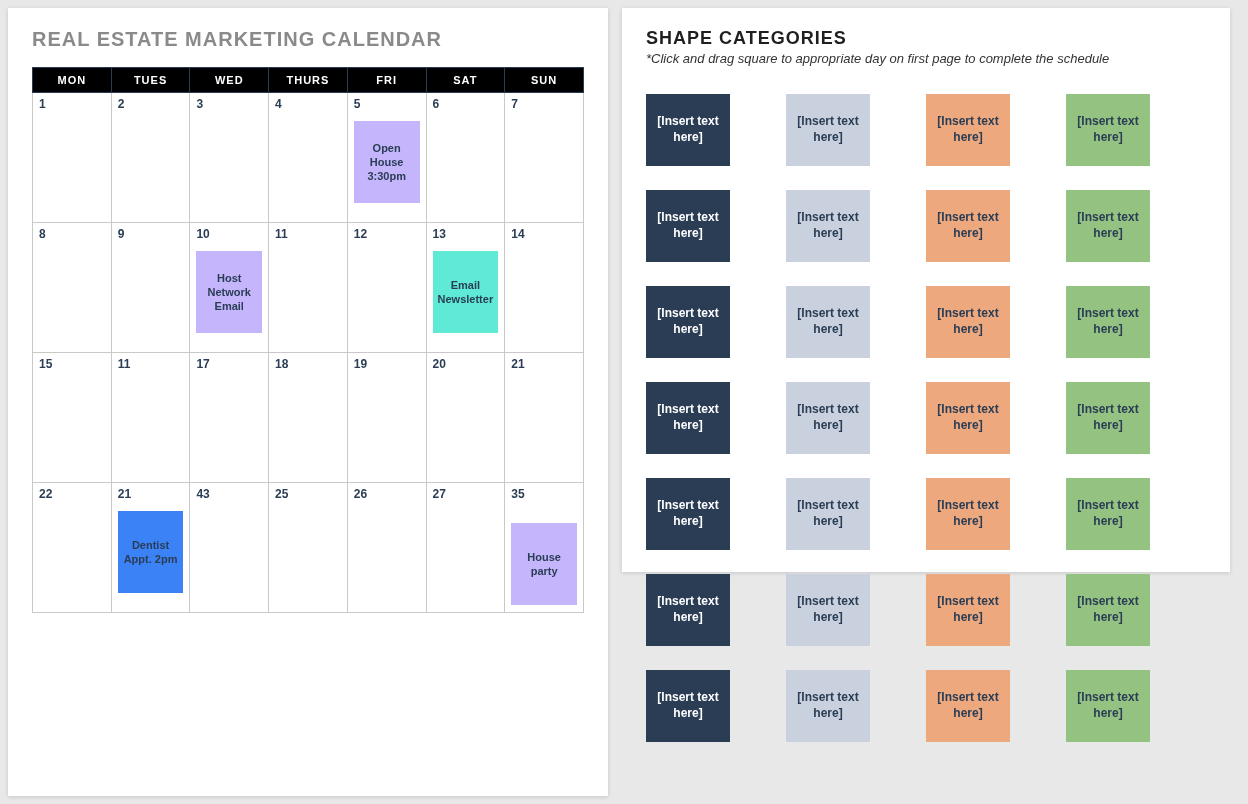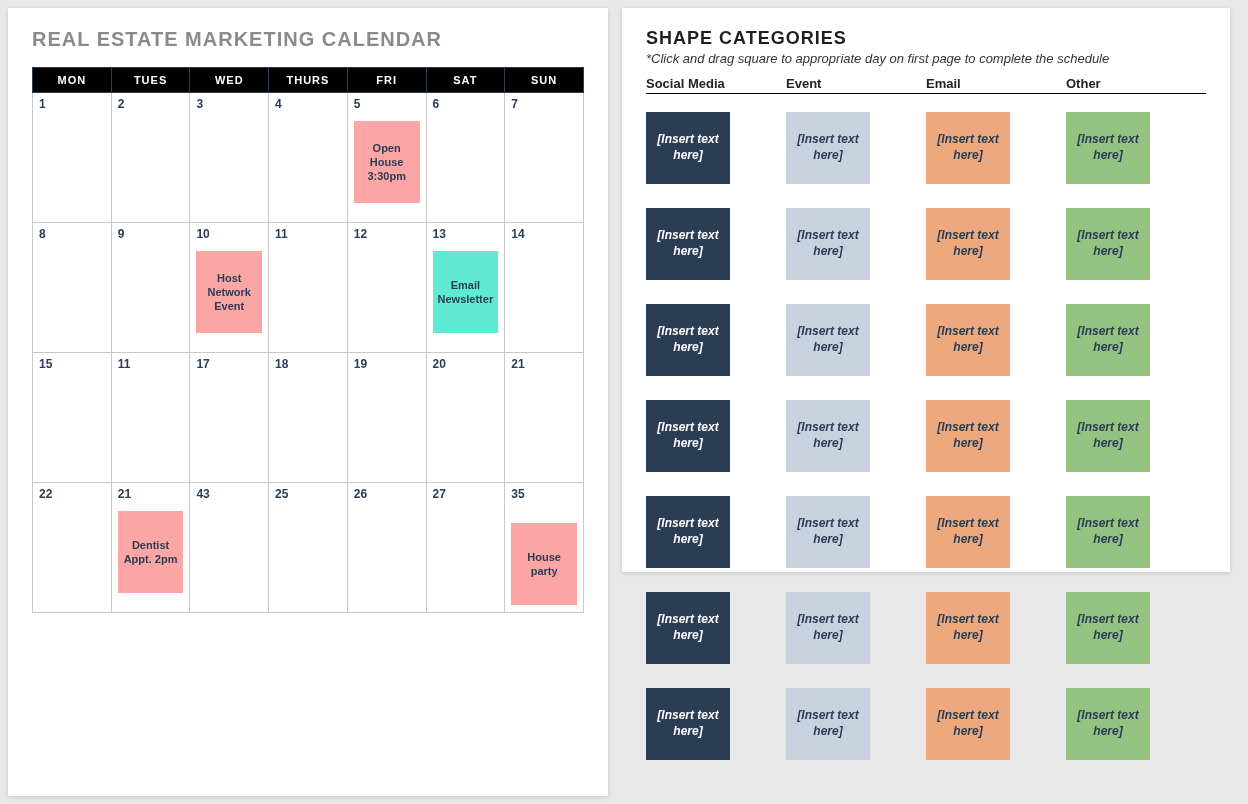--- a/index.html
+++ b/index.html
@@ -76,40 +76,39 @@
     font-size: 11px;
     font-weight: bold;
     text-align: center;
     display: flex;
     align-items: center;
     justify-content: center;
     line-height: 1.3;
     padding: 4px;
   }
   .event.low { top: 40px; }
-  .ev-blue  { background: #fca5a5; color: #2a3d54; }
+  .ev-blue  { background: #c4b5fd; color: #2a3d54; }
   .ev-orange{ background: #5eead4; color: #2a3d54; }
-  .ev-green { background: #fca5a5; color: #2a3d54; }
+  .ev-green { background: #3b82f6; color: #2a3d54; }
 
   
   .cat-header {
     display: flex;
     border-bottom: 1px solid #000;
     padding-bottom: 2px;
   }
   .cat-header > div {
     flex: 1;
     font-size: 13px;
     font-weight: bold;
     color: #222;
   }
   .cat-grid {
     display: flex;
     gap: 0;
-    font-style: italic;
   }
   .cat-col {
     flex: 1;
     display: flex;
     flex-direction: column;
     align-items: flex-start;
     padding-top: 18px;
   }
   .shape {
     width: 84px;
@@ -173,21 +172,21 @@
         </tr>
         <tr>
           <td>
             <div class="daynum">8</div>
           </td>
           <td>
             <div class="daynum">9</div>
           </td>
           <td>
             <div class="daynum">10</div>
-            <div class="event ev-blue">Host Network Event</div>
+            <div class="event ev-blue">Host Network Email</div>
           </td>
           <td>
             <div class="daynum">11</div>
           </td>
           <td>
             <div class="daynum">12</div>
           </td>
           <td>
             <div class="daynum">13</div>
             <div class="event ev-orange">Email Newsletter</div>
@@ -244,26 +243,20 @@
             <div class="event ev-blue low">House party</div>
           </td>
         </tr>
       </tbody>
   </table>
 </div>
 
 <div class="page page-right">
   <div class="title-right">SHAPE CATEGORIES</div>
   <div class="subtitle-right">*Click and drag square to appropriate day on first page to complete the schedule</div>
-  <div class="cat-header" id="cat-header">
-      <div>Social Media</div>
-      <div>Event</div>
-      <div>Email</div>
-      <div>Other</div>
-    </div>
   <div class="cat-grid" id="cat-grid">
       <div class="cat-col">
         <div class="shape sh-navy">[Insert text here]</div>
         <div class="shape sh-navy">[Insert text here]</div>
         <div class="shape sh-navy">[Insert text here]</div>
         <div class="shape sh-navy">[Insert text here]</div>
         <div class="shape sh-navy">[Insert text here]</div>
         <div class="shape sh-navy">[Insert text here]</div>
         <div class="shape sh-navy">[Insert text here]</div>
       </div>

